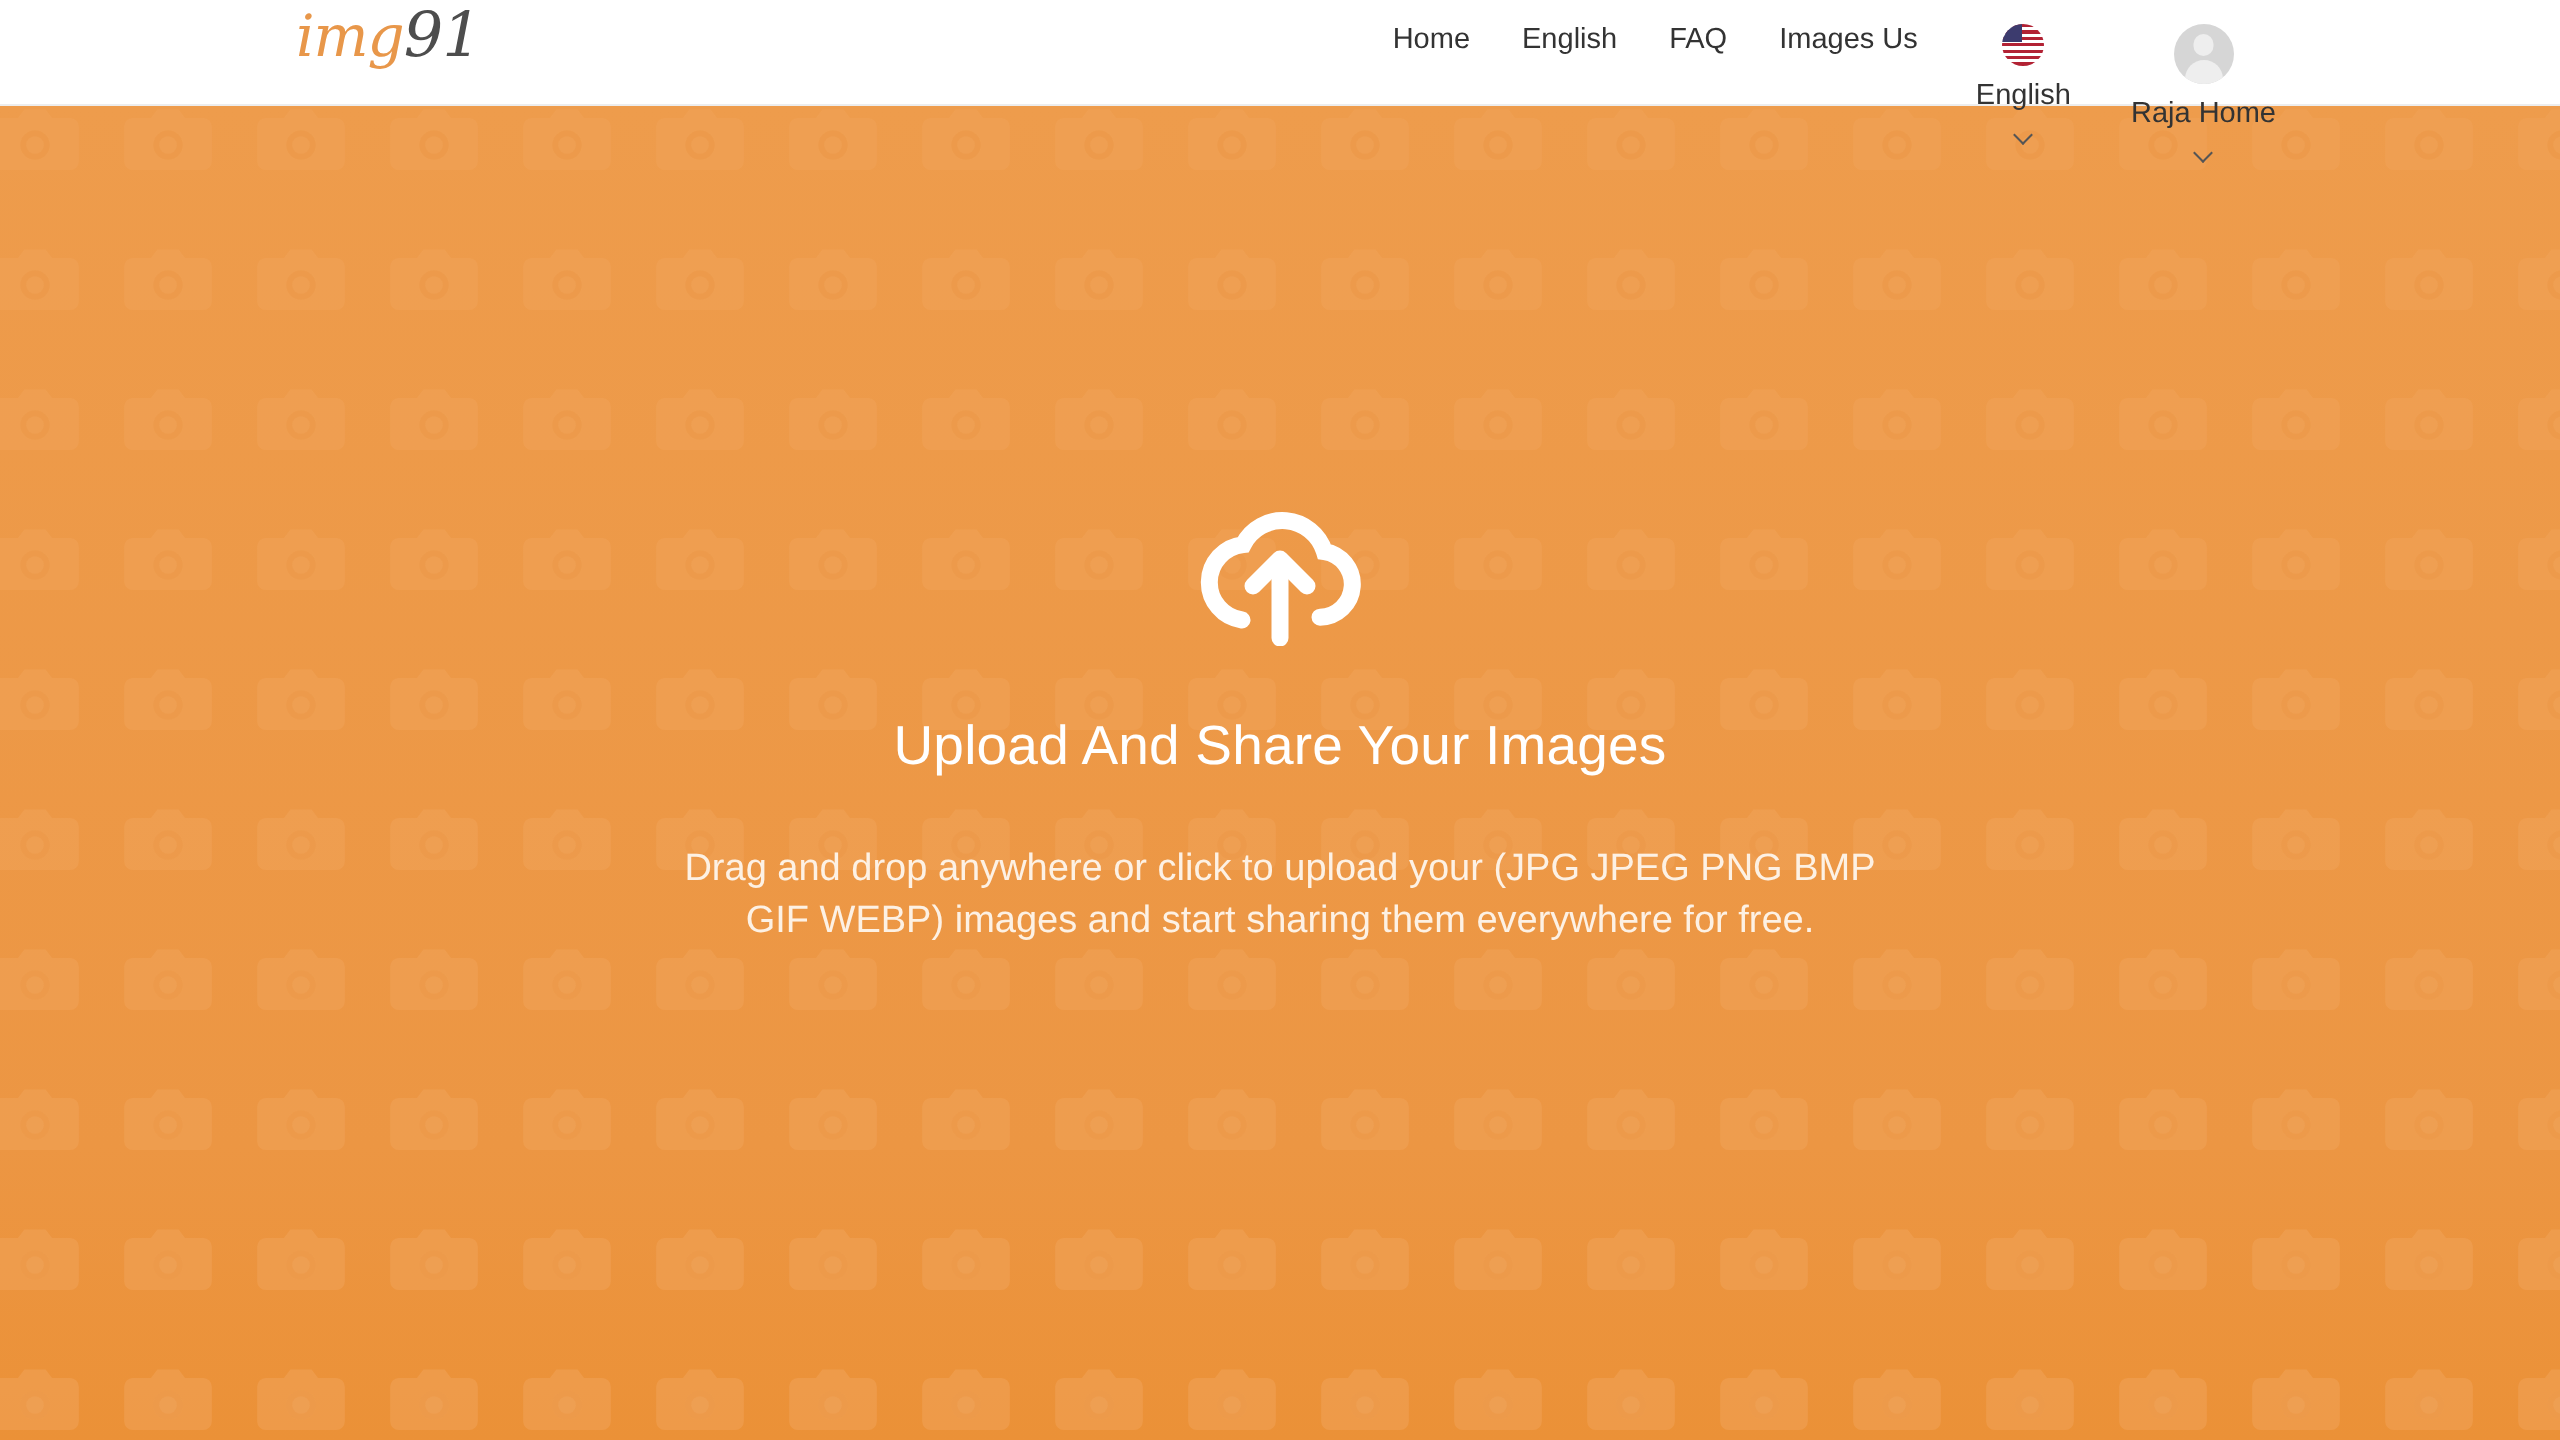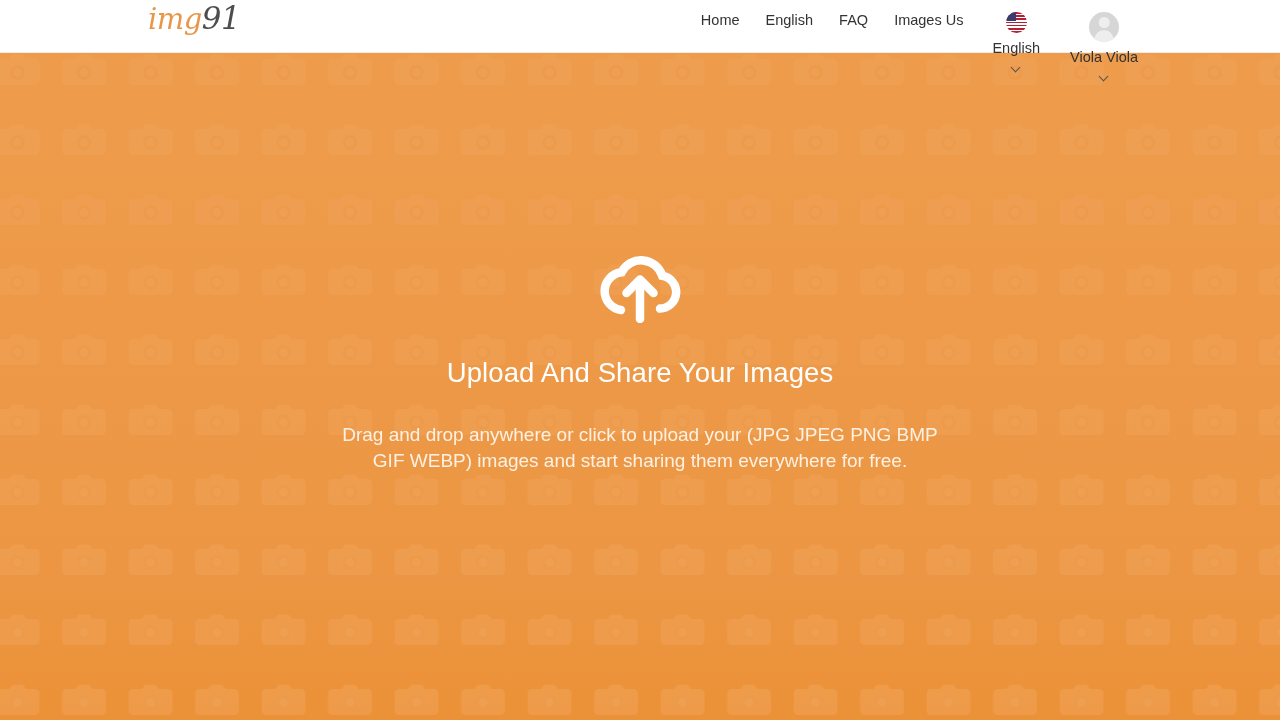--- a/index.html
+++ b/index.html
@@ -259,21 +259,21 @@
         </span>
         <span class="lang-label">English</span>
         <span class="chevron"></span>
       </div>
 
       <div class="user-selector">
         <span class="avatar">
           <span class="avatar-head"></span>
           <span class="avatar-body"></span>
         </span>
-        <span class="user-label">Viola Viola</span>
+        <span class="user-label">Raja Home</span>
         <span class="chevron"></span>
       </div>
 
     </nav>
   </header>
 
   <section class="hero">
 
     <svg class="pattern" width="1280" height="667" viewBox="0 0 1280 667" aria-hidden="true">
       <defs>

